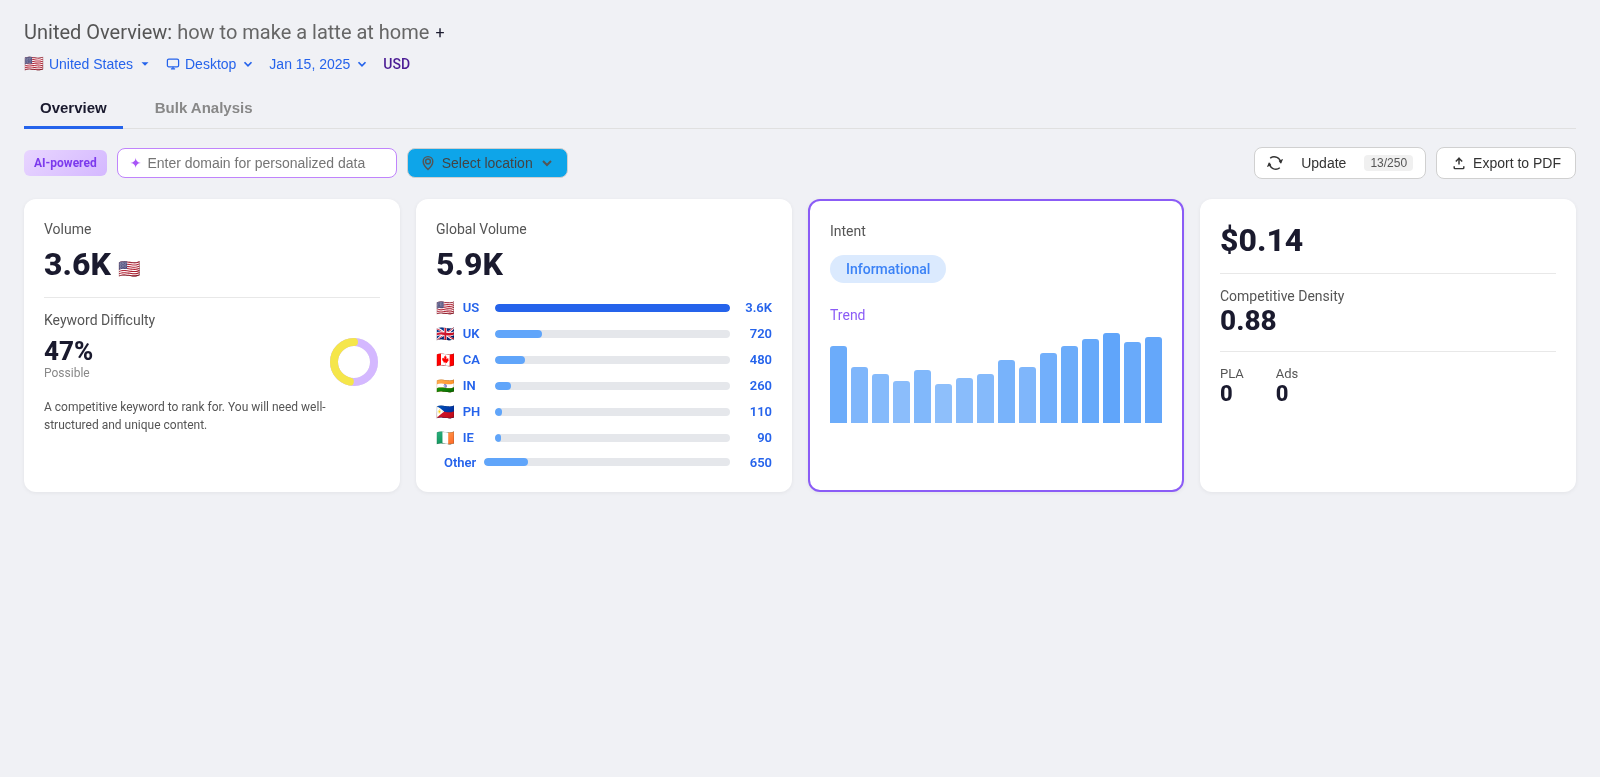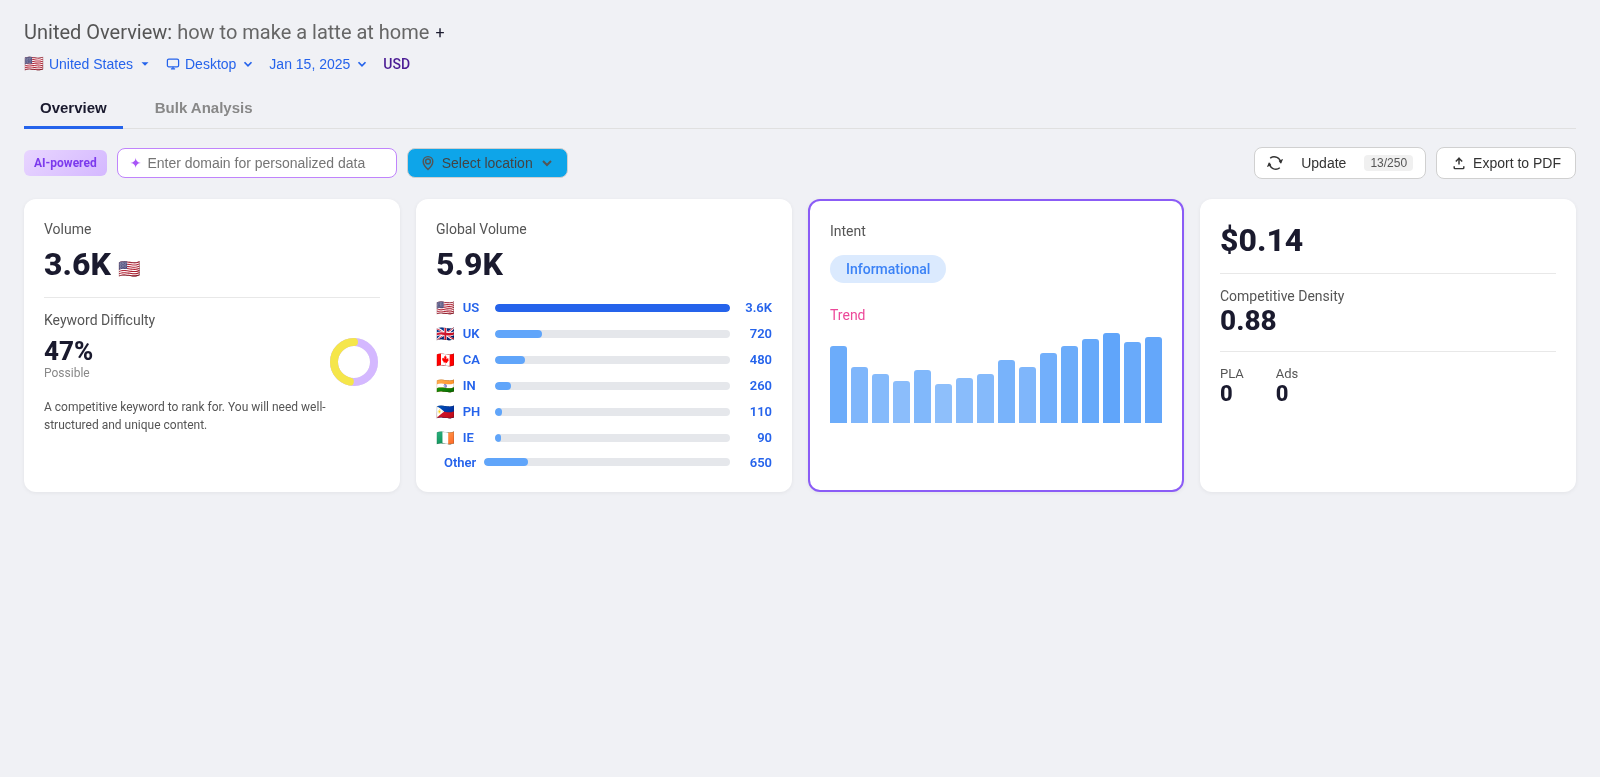--- a/index.html
+++ b/index.html
@@ -251,21 +251,21 @@
       display: inline-block;
       background: #dbeafe;
       color: #3b82f6;
       border-radius: 20px;
       padding: 6px 16px;
       font-size: 14px;
       font-weight: 500;
       margin-top: 8px;
     }
     
-    .trend-label { font-size: 14px; color: #ec4899; margin-bottom: 10px; }
+    .trend-label { font-size: 14px; color: #8b5cf6; margin-bottom: 10px; }
     .trend-chart {
       display: flex;
       align-items: flex-end;
       gap: 4px;
       height: 90px;
     }
     .trend-bar {
       flex: 1;
       border-radius: 3px 3px 0 0;
     }

